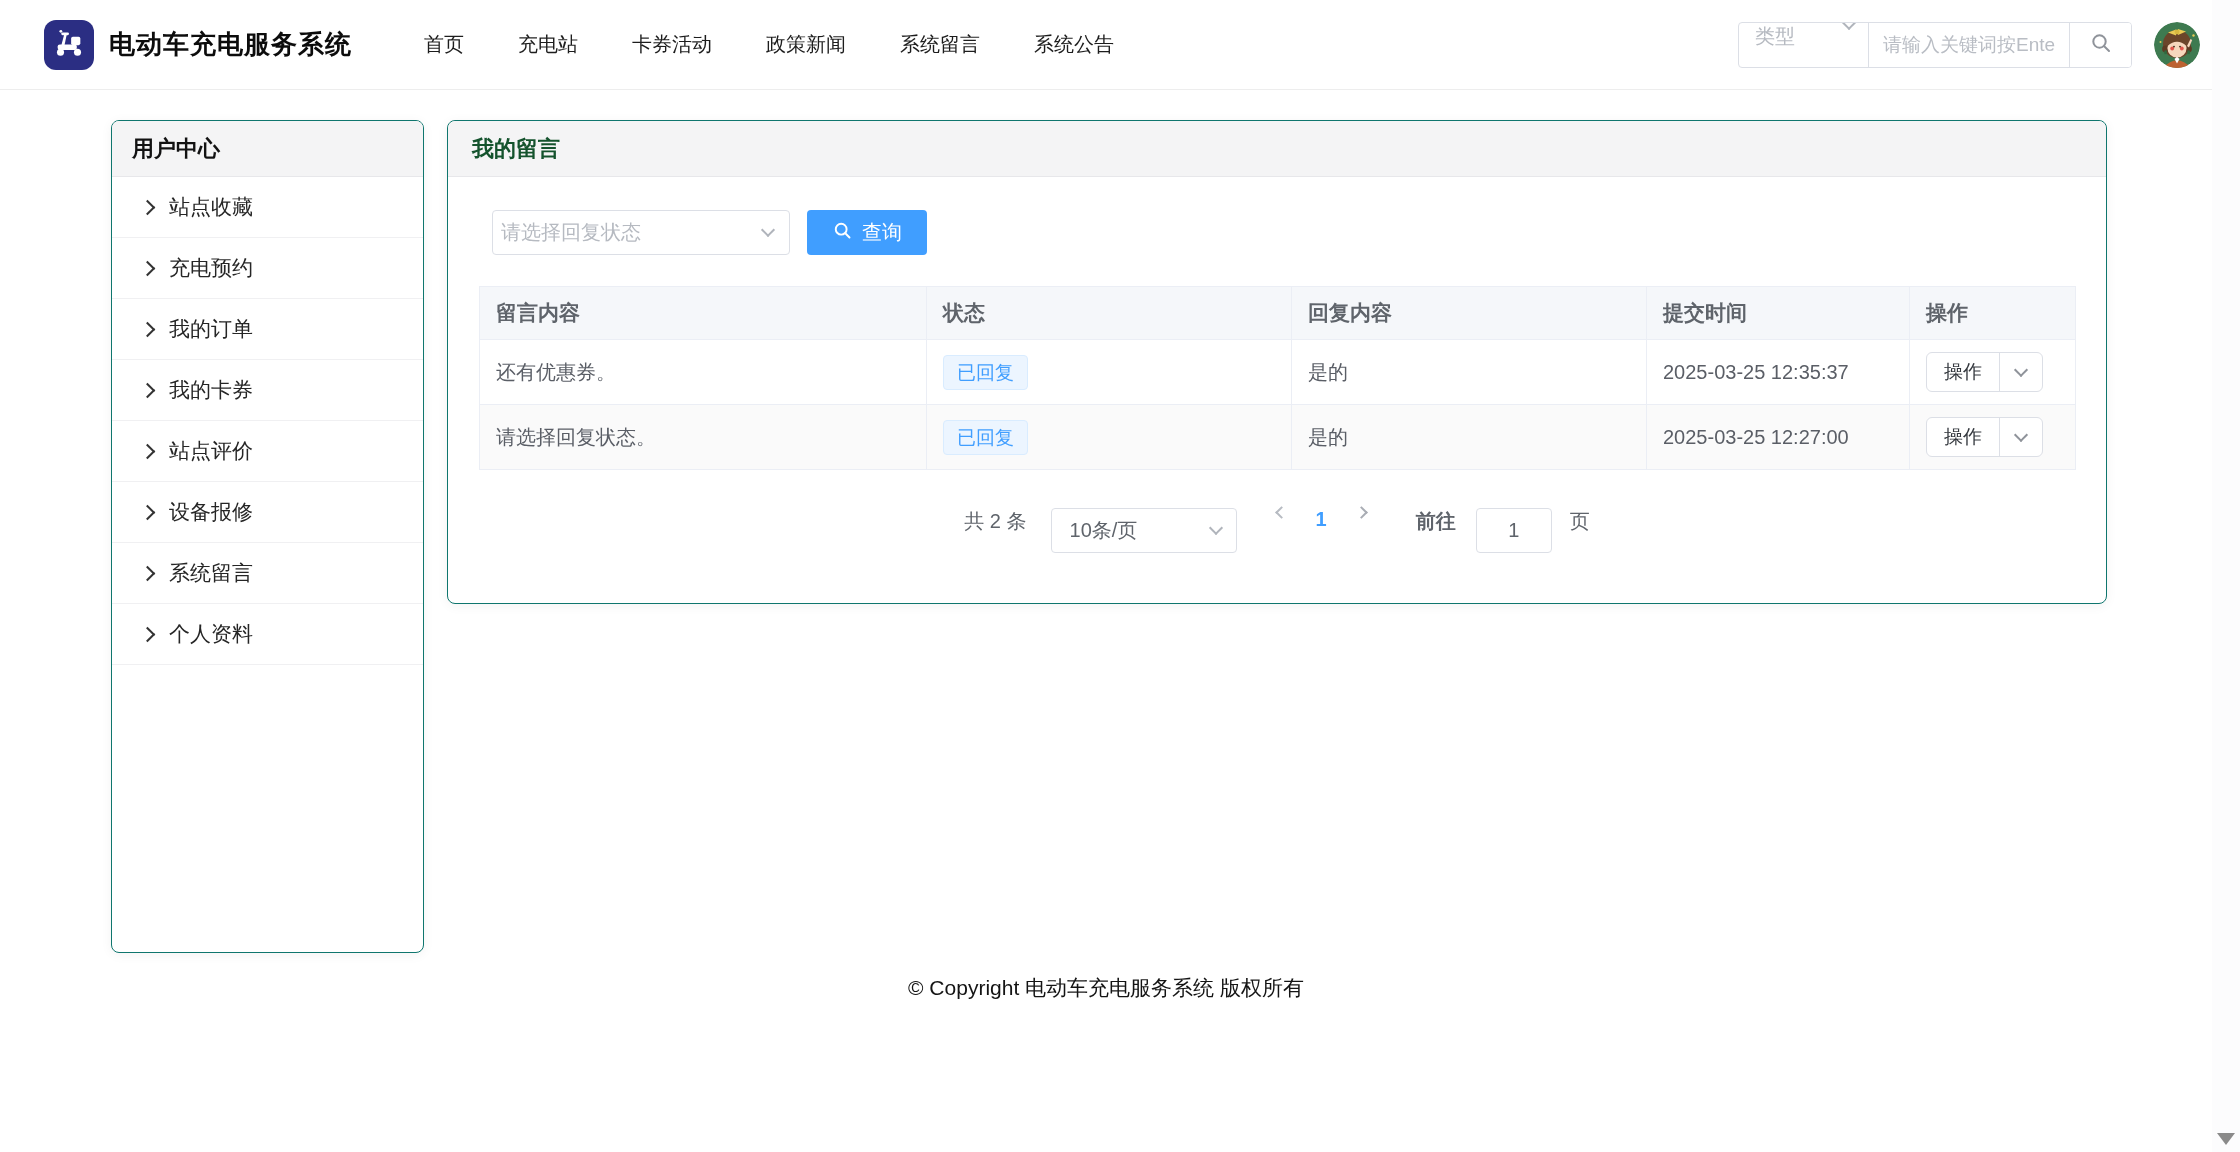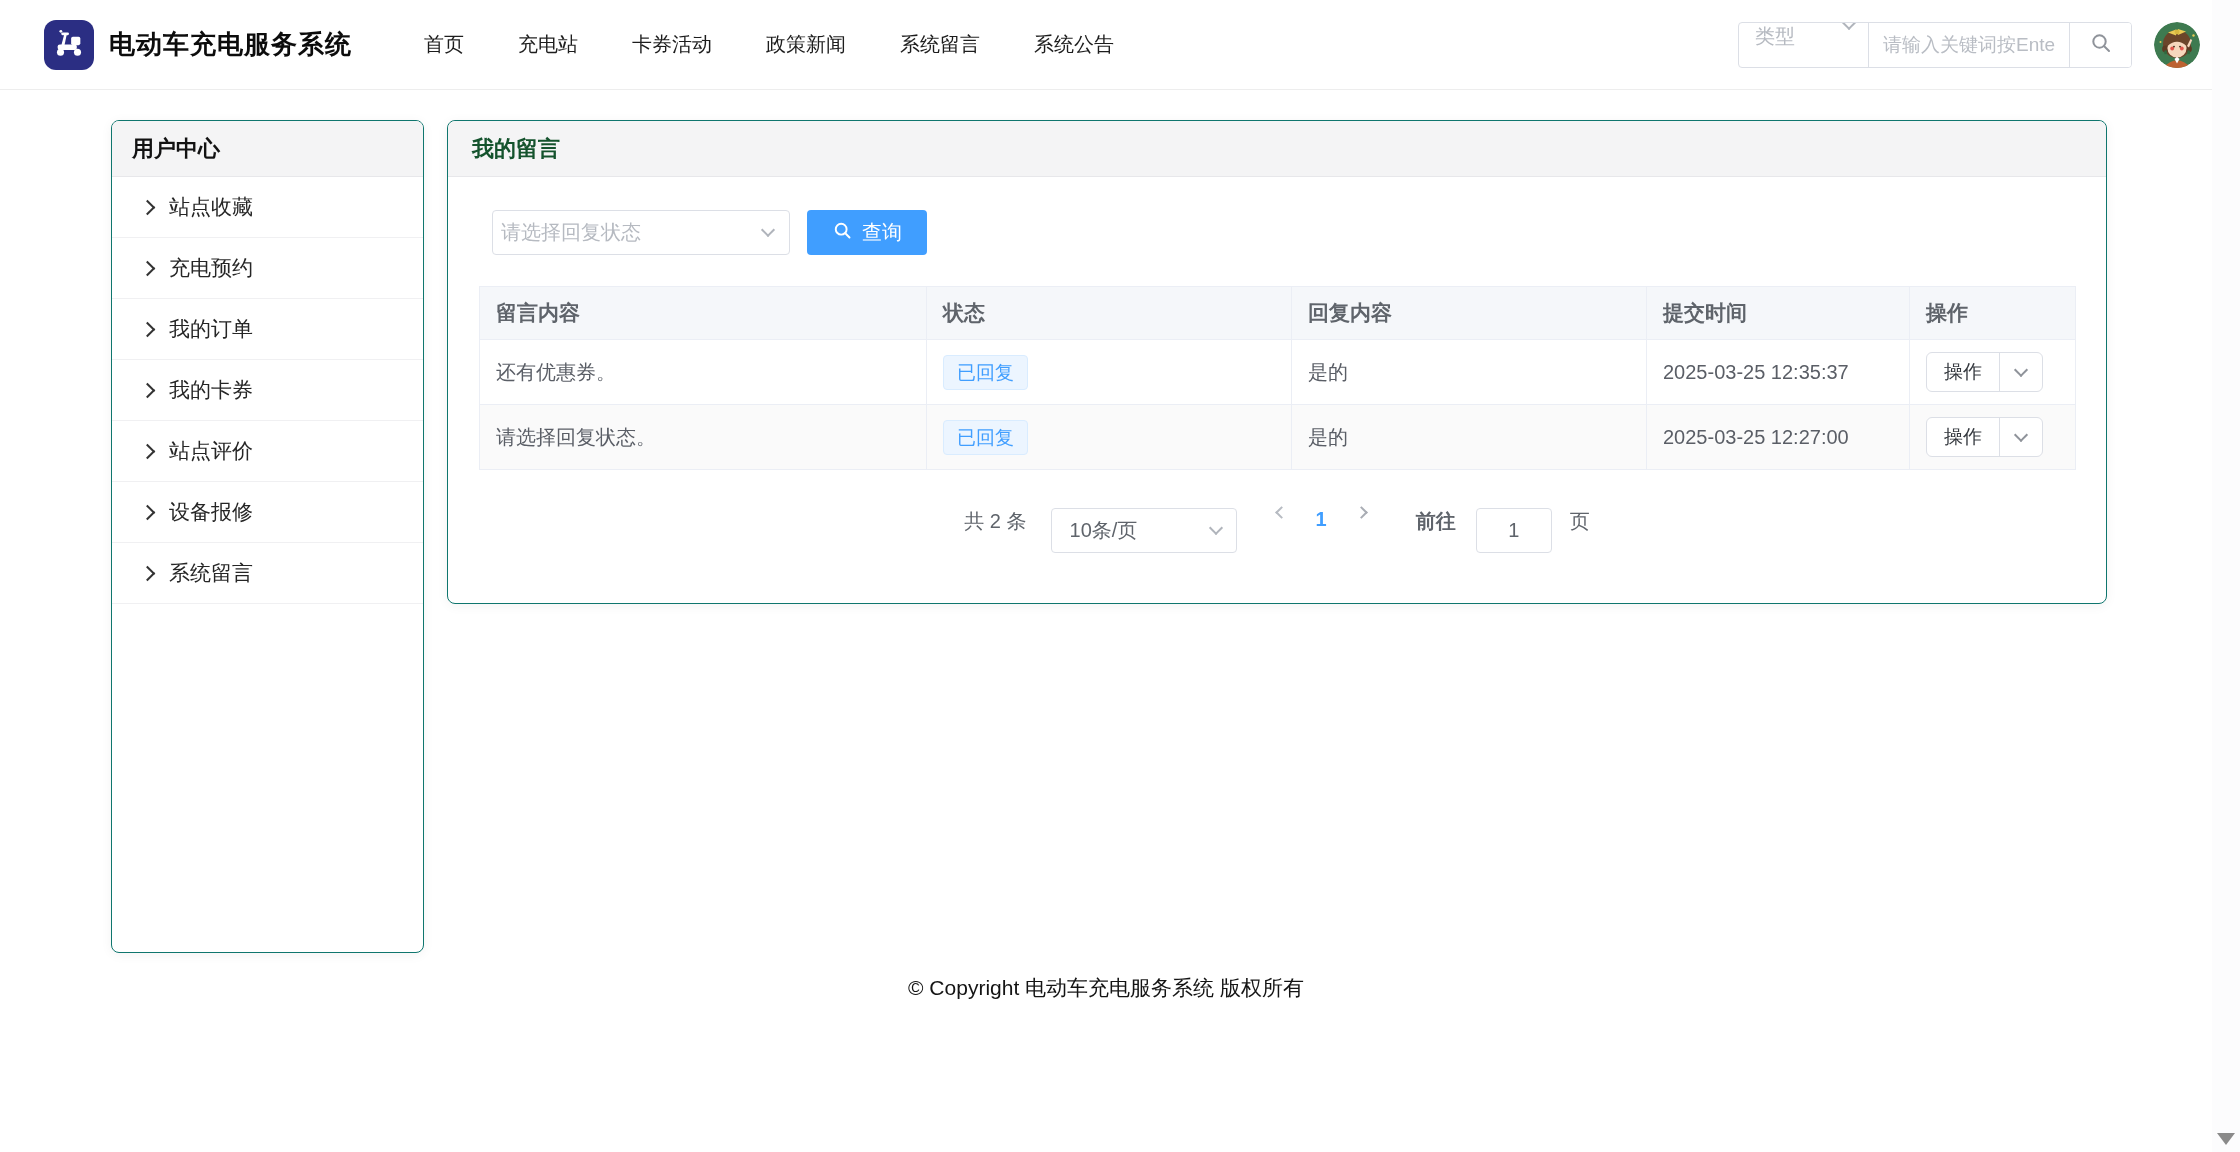--- a/index.html
+++ b/index.html
@@ -229,20 +229,24 @@
       <i class="chev chev-right-dark"></i>
       <span class="label">站点评价</span>
     </div>
     <div class="sidebar-item">
       <i class="chev chev-right-dark"></i>
       <span class="label">设备报修</span>
     </div>
     <div class="sidebar-item">
       <i class="chev chev-right-dark"></i>
       <span class="label">系统留言</span>
+    </div>
+    <div class="sidebar-item">
+      <i class="chev chev-right-dark"></i>
+      <span class="label">个人资料</span>
     </div>
   </aside>
 
   <section class="main-card card-shadow">
     <div class="card-header">我的留言</div>
     <div class="card-body">
 
       <div class="filter-row">
         <div class="status-select">
           <span class="ph">请选择回复状态</span>

